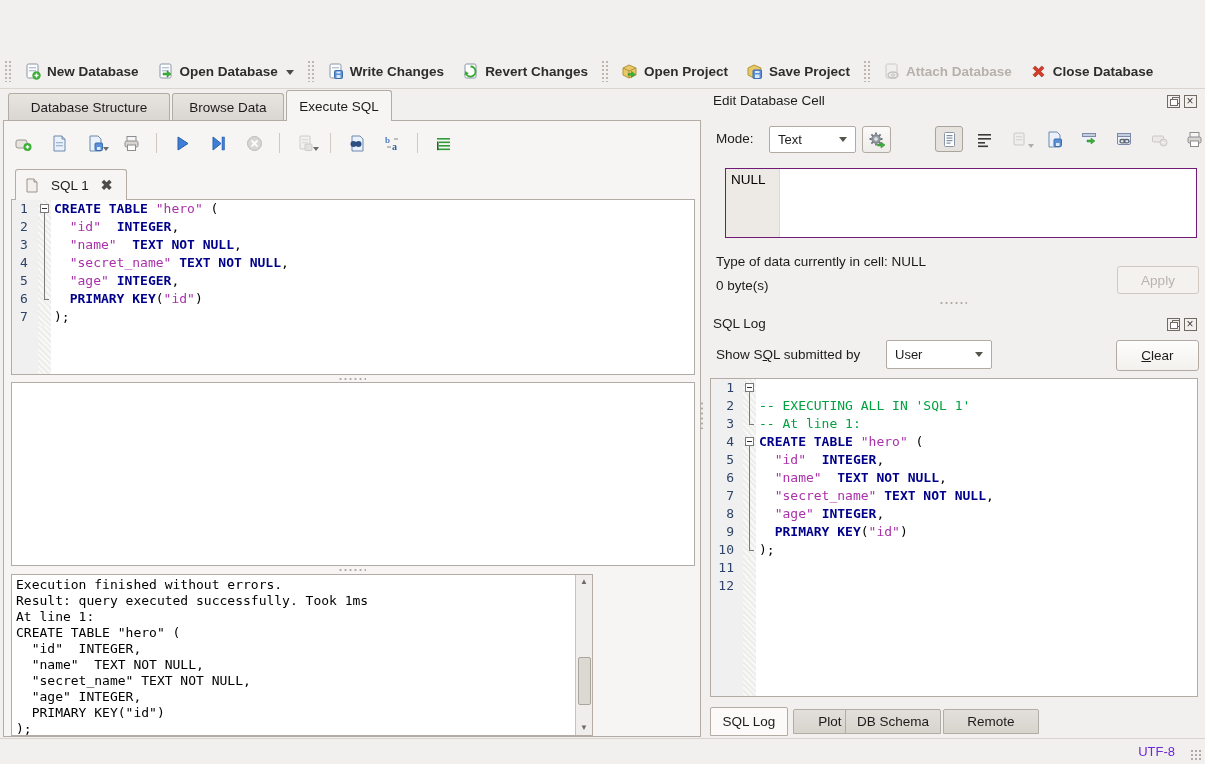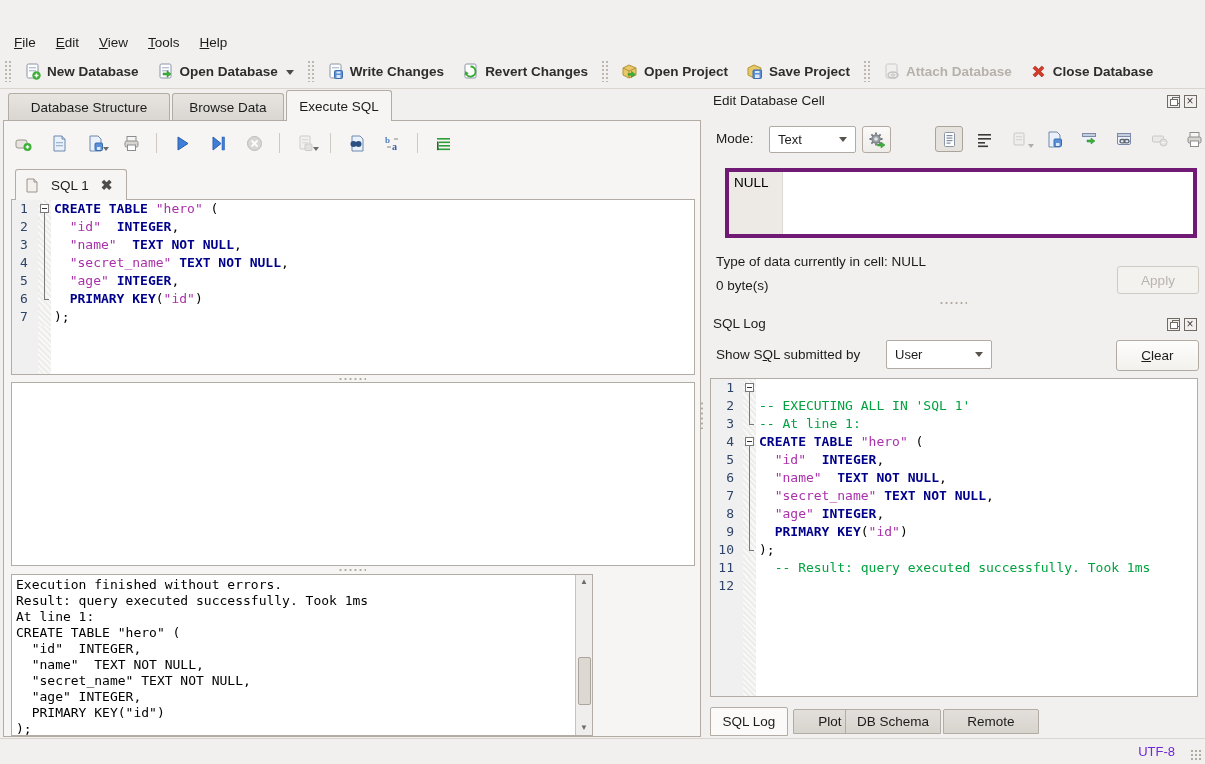--- a/index.html
+++ b/index.html
@@ -109,21 +109,21 @@
     display:flex;align-items:center;justify-content:space-between;padding:0 8px;}
   .select .sel-caret{width:0;height:0;border:4px solid transparent;border-top:5px solid #57534d;margin-top:4px;}
 
   .sq-btn{border:1px solid #b2aba3;border-radius:3px;background:linear-gradient(#fbfaf9,#efece8);
     display:flex;align-items:center;justify-content:center;box-sizing:border-box;}
 
   .cellbar{position:absolute;top:36px;display:flex;align-items:center;}
   .cell-ibtn{width:28px;height:26px;display:flex;align-items:center;justify-content:center;position:relative;}
   .cell-ibtn.pressed{border:1px solid #aba49c;background:#e6e2dd;border-radius:3px;box-sizing:border-box;}
 
-  .cell-edit{position:absolute;left:22px;top:78px;width:472px;height:70px;background:#fff;border:4px solid #701a75;box-sizing:border-box;display:flex;}
+  .cell-edit{position:absolute;left:22px;top:78px;width:472px;height:70px;background:#fff;border:1px solid #701a75;box-sizing:border-box;display:flex;}
   .cell-gutter{width:54px;background:#edeae6;border-right:1px solid #ddd9d4;
     font-size:13.5px;padding:3px 0 0 5px;box-sizing:border-box;color:#000;}
 
   .apply-btn{position:absolute;left:414px;top:176px;width:80px;height:26px;border:1px solid #cfc9c2;border-radius:3px;
     background:#f4f2ef;color:#b9b4ae;display:flex;align-items:center;justify-content:center;font-size:13.5px;}
 
   .clear-btn{position:absolute;left:413px;top:250px;width:81px;height:29px;border:1px solid #b2aba3;border-radius:3px;
     background:linear-gradient(#fdfdfc,#f3f1ee);display:flex;align-items:center;justify-content:center;font-size:13.5px;}
   .clear-btn span::first-letter{text-decoration:underline;}
 
@@ -139,27 +139,20 @@
     background-image:radial-gradient(circle,#b1aaa2 1px,transparent 1.2px);background-size:4px 4px;}
 
   svg{display:block;}
 </style>
 </head>
 <body>
 
 <div class="app">
 
 
-  <div class="menubar">
-    <div class="menu-item">File</div>
-    <div class="menu-item">Edit</div>
-    <div class="menu-item">View</div>
-    <div class="menu-item">Tools</div>
-    <div class="menu-item">Help</div>
-  </div>
 
   <div class="toolbar">
     <div class="tb-handle"></div>
     <div class="tb-btn">
       <svg class="icon16" viewBox="0 0 17 17">
           <rect x="3" y="1" width="11" height="14" rx="1.5" fill="#fdfdfd" stroke="#8a96a8"></rect>
           <rect x="5" y="4" width="7" height="1.4" fill="#b7c3d4"></rect>
           <rect x="5" y="7" width="7" height="1.4" fill="#b7c3d4"></rect>
           <circle cx="12.5" cy="12.5" r="4.2" fill="#3db039"></circle>
           <rect x="10.5" y="11.8" width="4" height="1.4" fill="#fff"></rect>
@@ -520,21 +513,21 @@
           <div class="crow hl"><span class="ln">1</span><span class="fold fstart"><span class="fbox"></span></span><span class="ctext"><span class="tk-cm">-- EXECUTING ALL IN 'SQL 1'</span></span></div>
           <div class="crow"><span class="ln">2</span><span class="fold fmid"></span><span class="ctext"><span class="tk-cm">--</span></span></div>
           <div class="crow"><span class="ln">3</span><span class="fold fend"></span><span class="ctext"><span class="tk-cm">-- At line 1:</span></span></div>
           <div class="crow"><span class="ln">4</span><span class="fold fstart"><span class="fbox"></span></span><span class="ctext"><span class="tk-kw">CREATE TABLE </span><span class="tk-id">"hero"</span><span class="tk-tx"> (</span></span></div>
           <div class="crow"><span class="ln">5</span><span class="fold fmid"></span><span class="ctext"><span class="tk-tx">  </span><span class="tk-id">"id"</span><span class="tk-tx">  </span><span class="tk-kw">INTEGER</span><span class="tk-tx">,</span></span></div>
           <div class="crow"><span class="ln">6</span><span class="fold fmid"></span><span class="ctext"><span class="tk-tx">  </span><span class="tk-id">"name"</span><span class="tk-tx">  </span><span class="tk-kw">TEXT NOT NULL</span><span class="tk-tx">,</span></span></div>
           <div class="crow"><span class="ln">7</span><span class="fold fmid"></span><span class="ctext"><span class="tk-tx">  </span><span class="tk-id">"secret_name"</span><span class="tk-tx"> </span><span class="tk-kw">TEXT NOT NULL</span><span class="tk-tx">,</span></span></div>
           <div class="crow"><span class="ln">8</span><span class="fold fmid"></span><span class="ctext"><span class="tk-tx">  </span><span class="tk-id">"age"</span><span class="tk-tx"> </span><span class="tk-kw">INTEGER</span><span class="tk-tx">,</span></span></div>
           <div class="crow"><span class="ln">9</span><span class="fold fmid"></span><span class="ctext"><span class="tk-tx">  </span><span class="tk-kw">PRIMARY KEY</span><span class="tk-tx">(</span><span class="tk-id">"id"</span><span class="tk-tx">)</span></span></div>
           <div class="crow"><span class="ln">10</span><span class="fold fend"></span><span class="ctext"><span class="tk-tx">);</span></span></div>
-          <div class="crow"><span class="ln">11</span><span class="fold"></span><span class="ctext"><span class="tk-tx">  </span><span class="tk-cm">-- Result: query executed successfully. Took 1ms</span></span></div>
+          <div class="crow"><span class="ln">11</span><span class="fold"></span><span class="ctext"><span class="tk-tx">  </span></span></div>
           <div class="crow"><span class="ln">12</span><span class="fold"></span><span class="ctext"></span></div>
         </div>
       <div class="gutter-fill" style="position:absolute;left:0;top:216px;bottom:0;">
         <span class="ln"></span>
           <span class="fold"></span>
       </div>
     </div>
 
     <div class="btab active" style="left:7px;width:78px;">
       <span>SQL Log</span>

